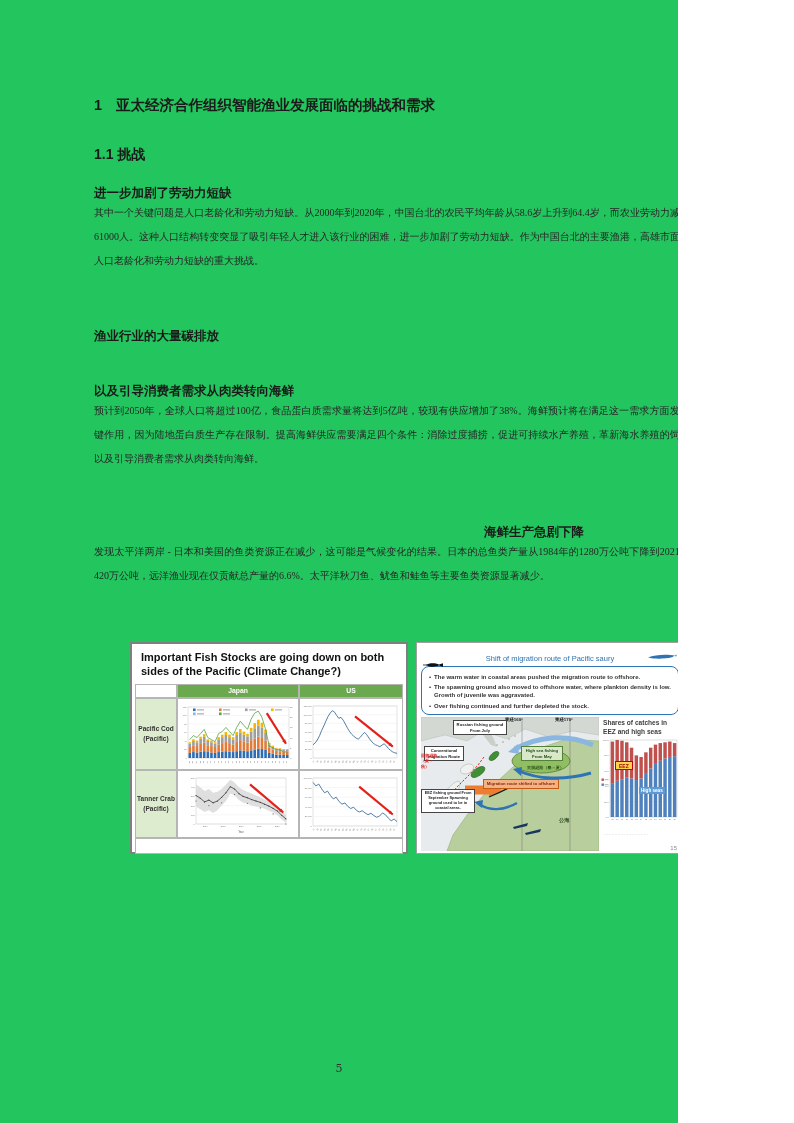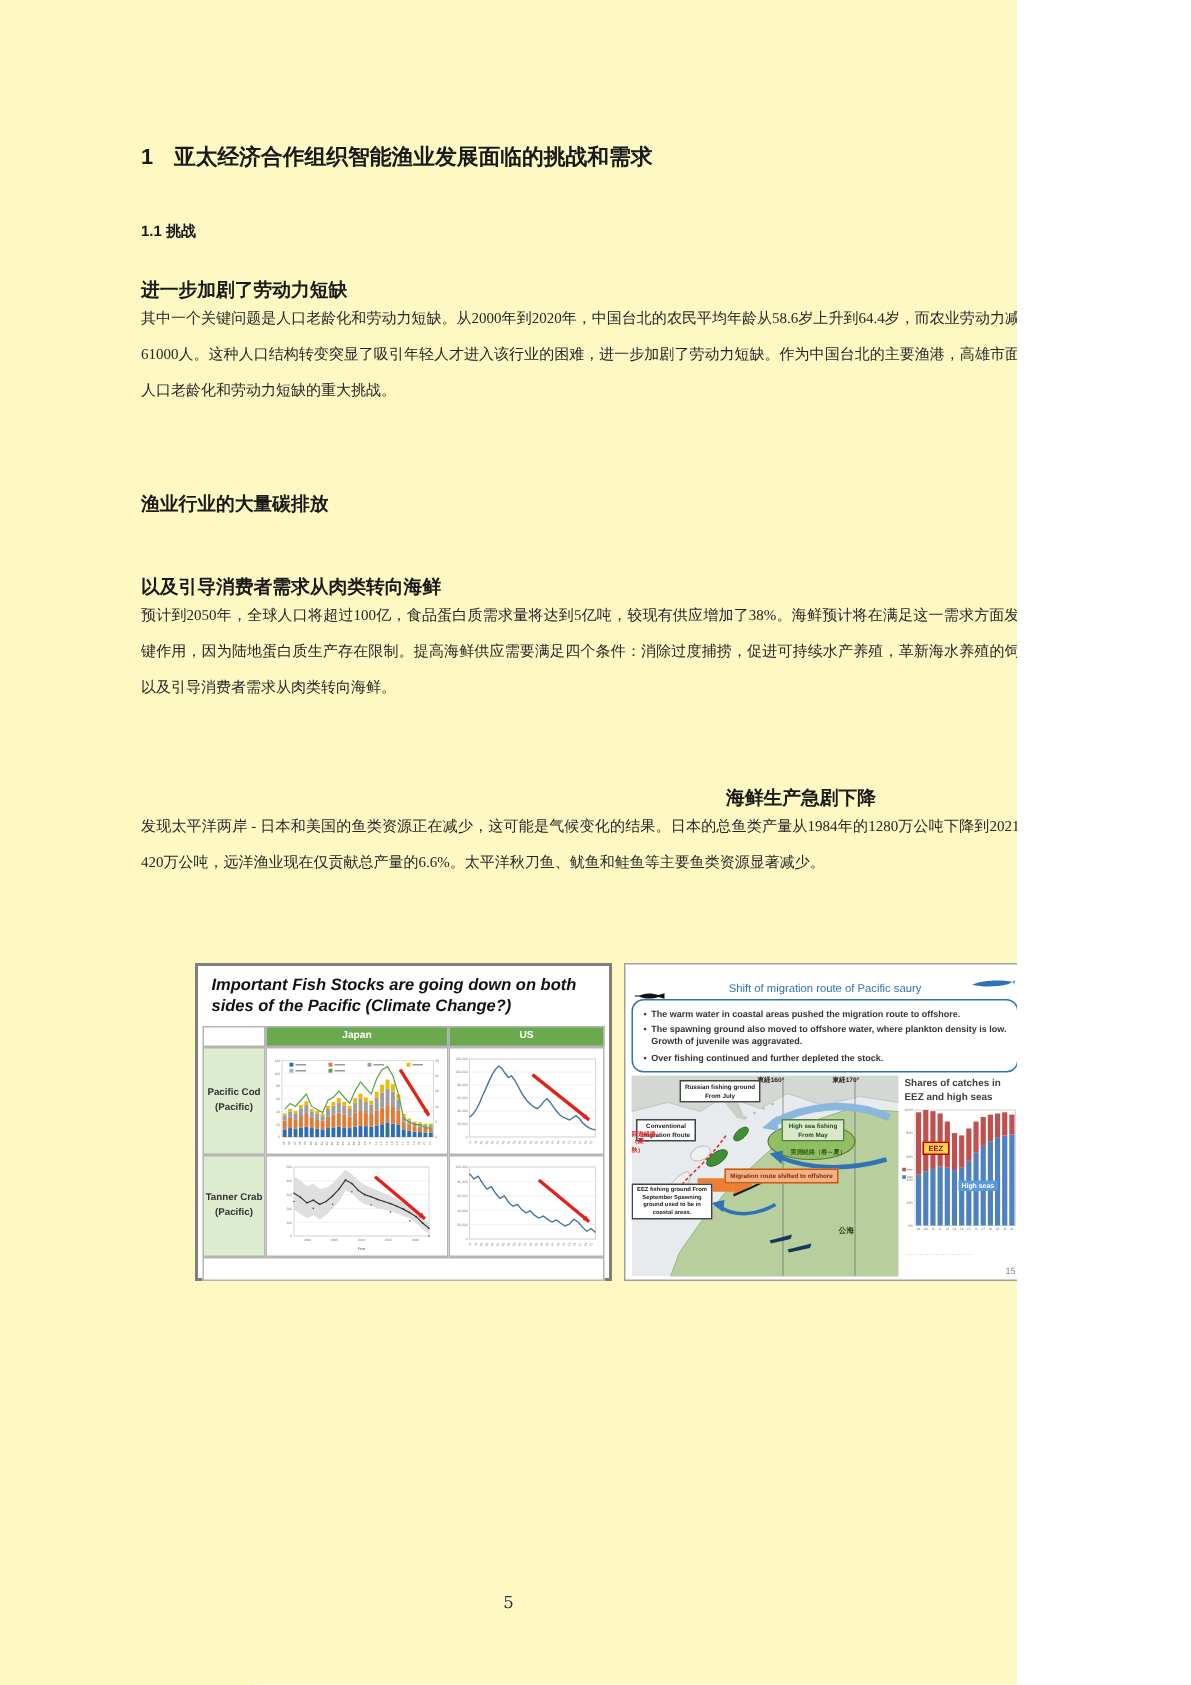--- a/index.html
+++ b/index.html
@@ -1,30 +1,30 @@
 <!DOCTYPE html>
 <html><head>
 <meta charset="utf-8">
 <style>
   html,body{margin:0;padding:0;background:#ffffff;}
-  .page{position:relative;width:678px;height:1123px;background:#fef9c3;overflow:hidden;
+  .page{position:relative;width:678px;height:1123px;background:#22c55e;overflow:hidden;
         font-family:"Liberation Sans",sans-serif;color:#1a1a1a;}
   .content{padding:96px 94px 0 94px;}
   h1{margin:0;font-size:14.5px;line-height:18px;font-weight:700;}
   h1 .num{margin-right:14px;}
-  h2{margin:33px 0 0 0;font-size:10px;line-height:15px;font-weight:700;}
+  h2{margin:33px 0 0 0;font-size:14px;line-height:15px;font-weight:700;}
   h3{margin:0;font-size:12.5px;line-height:15px;font-weight:700;}
   .h3a{margin-top:24px;} .h3b{margin-top:56px;} .h3c{margin-top:40px;} .h3d{margin-top:54px;text-align:right;}
   p.body{margin:0;font-family:Liberation Serif, serif;
          font-size:10px;line-height:24px;color:#262626;text-align:justify;width:606px;}
   .p1{margin-top:17px;} .p2{margin-top:19px;} .p3{margin-top:16px;} .p4{margin-top:18px;}
   .figures{display:flex;margin:54px 0 0 36px;gap:8px;align-items:flex-start;}
   
   .fig1{width:282px;height:212px;border:2px solid #7f7f7f;background:#fff;box-sizing:border-box;padding:3px;}
-  .fig1-title{font-size:11px;line-height:1.3;font-weight:600;color:#111;padding:3px 4px 5px 6px;font-style:italic;}
+  .fig1-title{font-size:11px;line-height:1.3;font-weight:600;color:#111;padding:3px 4px 5px 6px;}
   .fig1-grid{display:grid;grid-template-columns:42px 122px 104px;}
   .fig1-grid > div{border:0.8px solid #b5b5b5;box-sizing:border-box;}
   .hd-corner{background:#fff;height:14px;}
   .hd-col{background:#6aa94e;color:#fff;font-size:6.8px;font-weight:700;text-align:center;
           display:flex;align-items:center;justify-content:center;height:14px;}
   .rowlab{background:#ddebcf;font-size:6.5px;font-weight:700;color:#333;text-align:center;
           display:flex;align-items:center;justify-content:center;line-height:1.45;}
   .cell{background:#fff;display:flex;align-items:center;justify-content:center;}
   .r1{height:72px;} .r2{height:68px;}
   .fig1-foot{grid-column:1/4;height:16px;background:#fff;}

